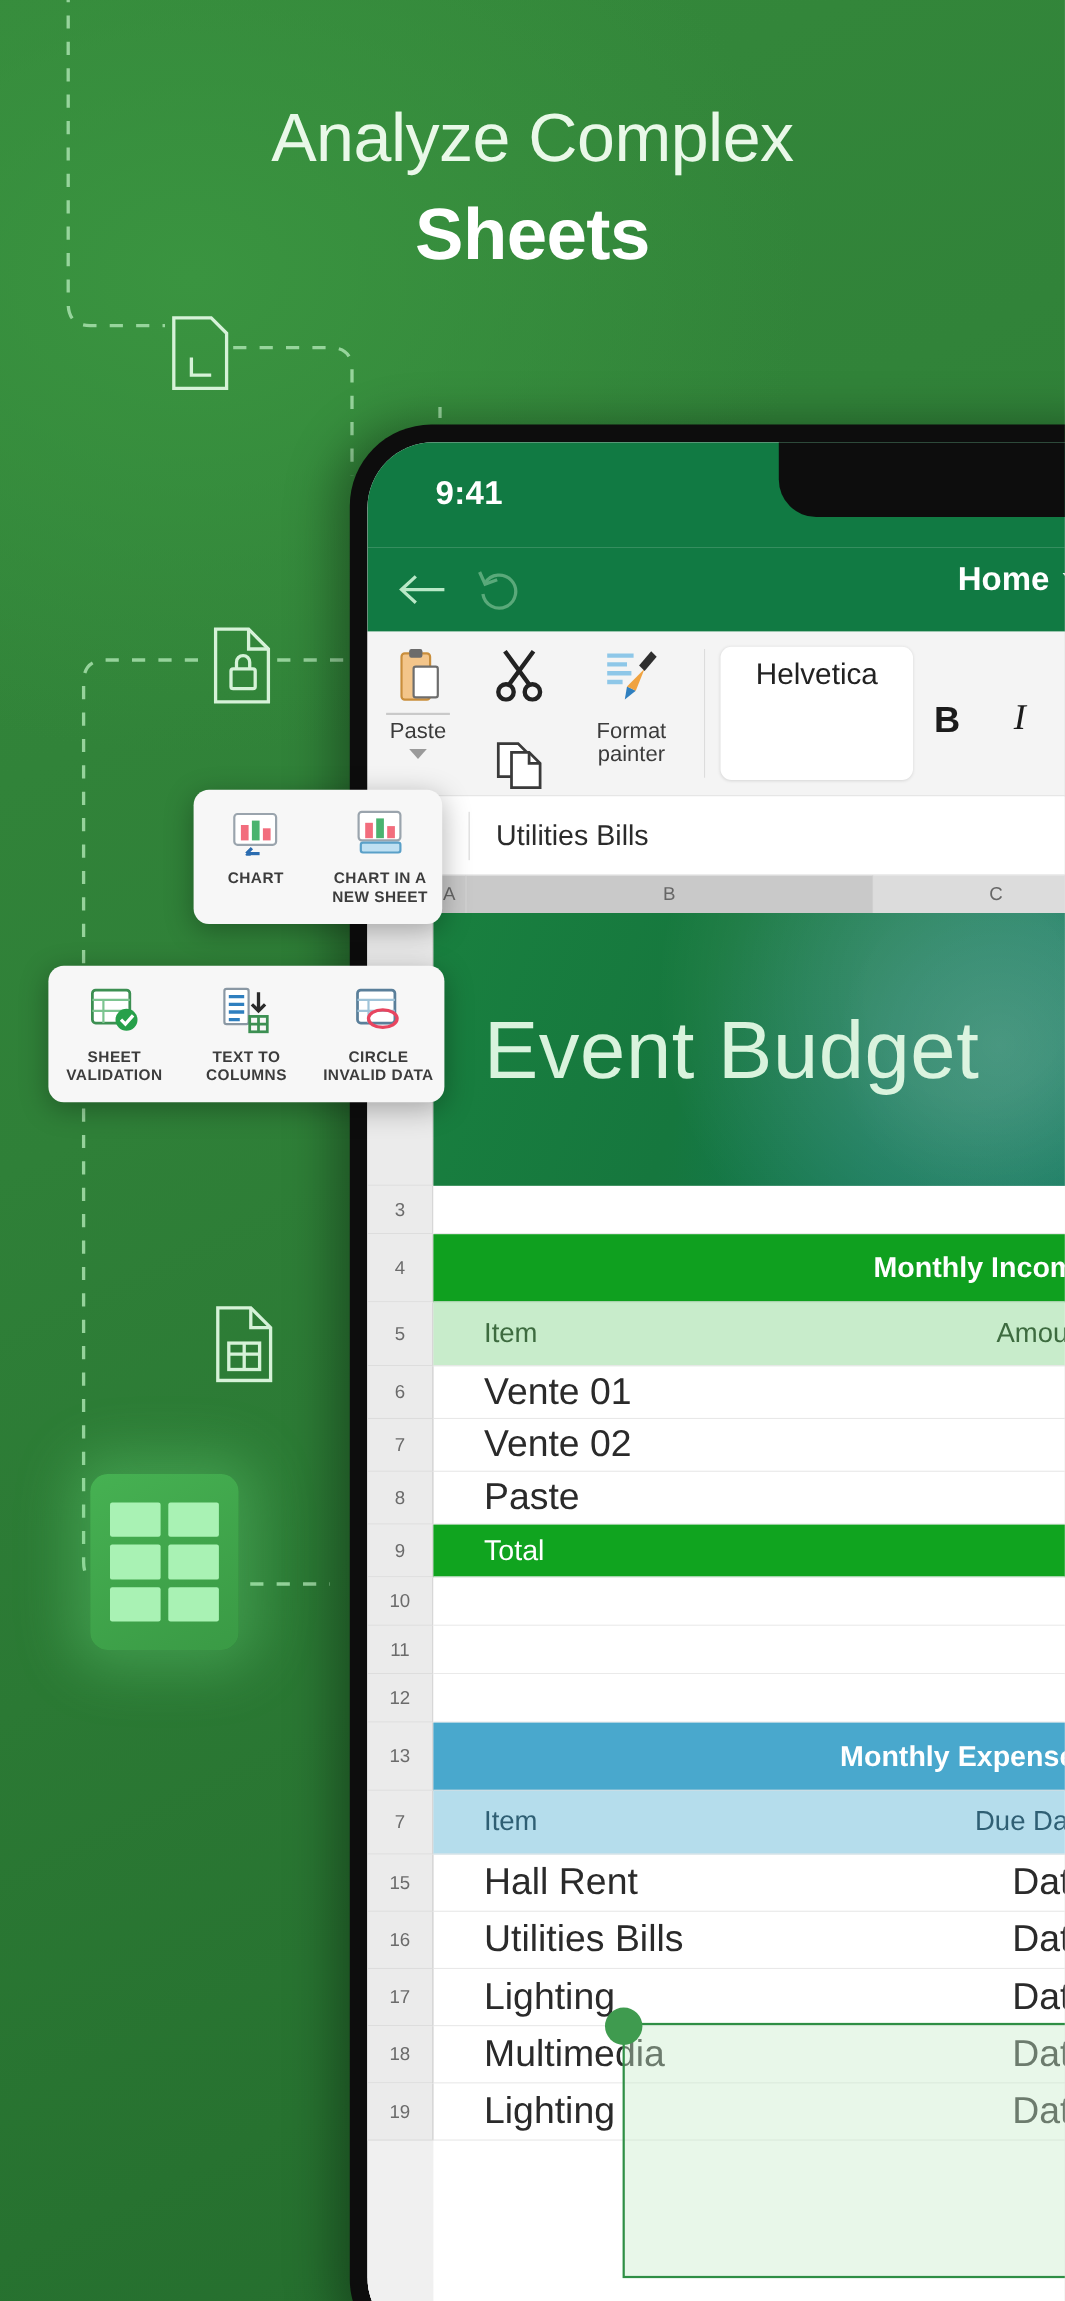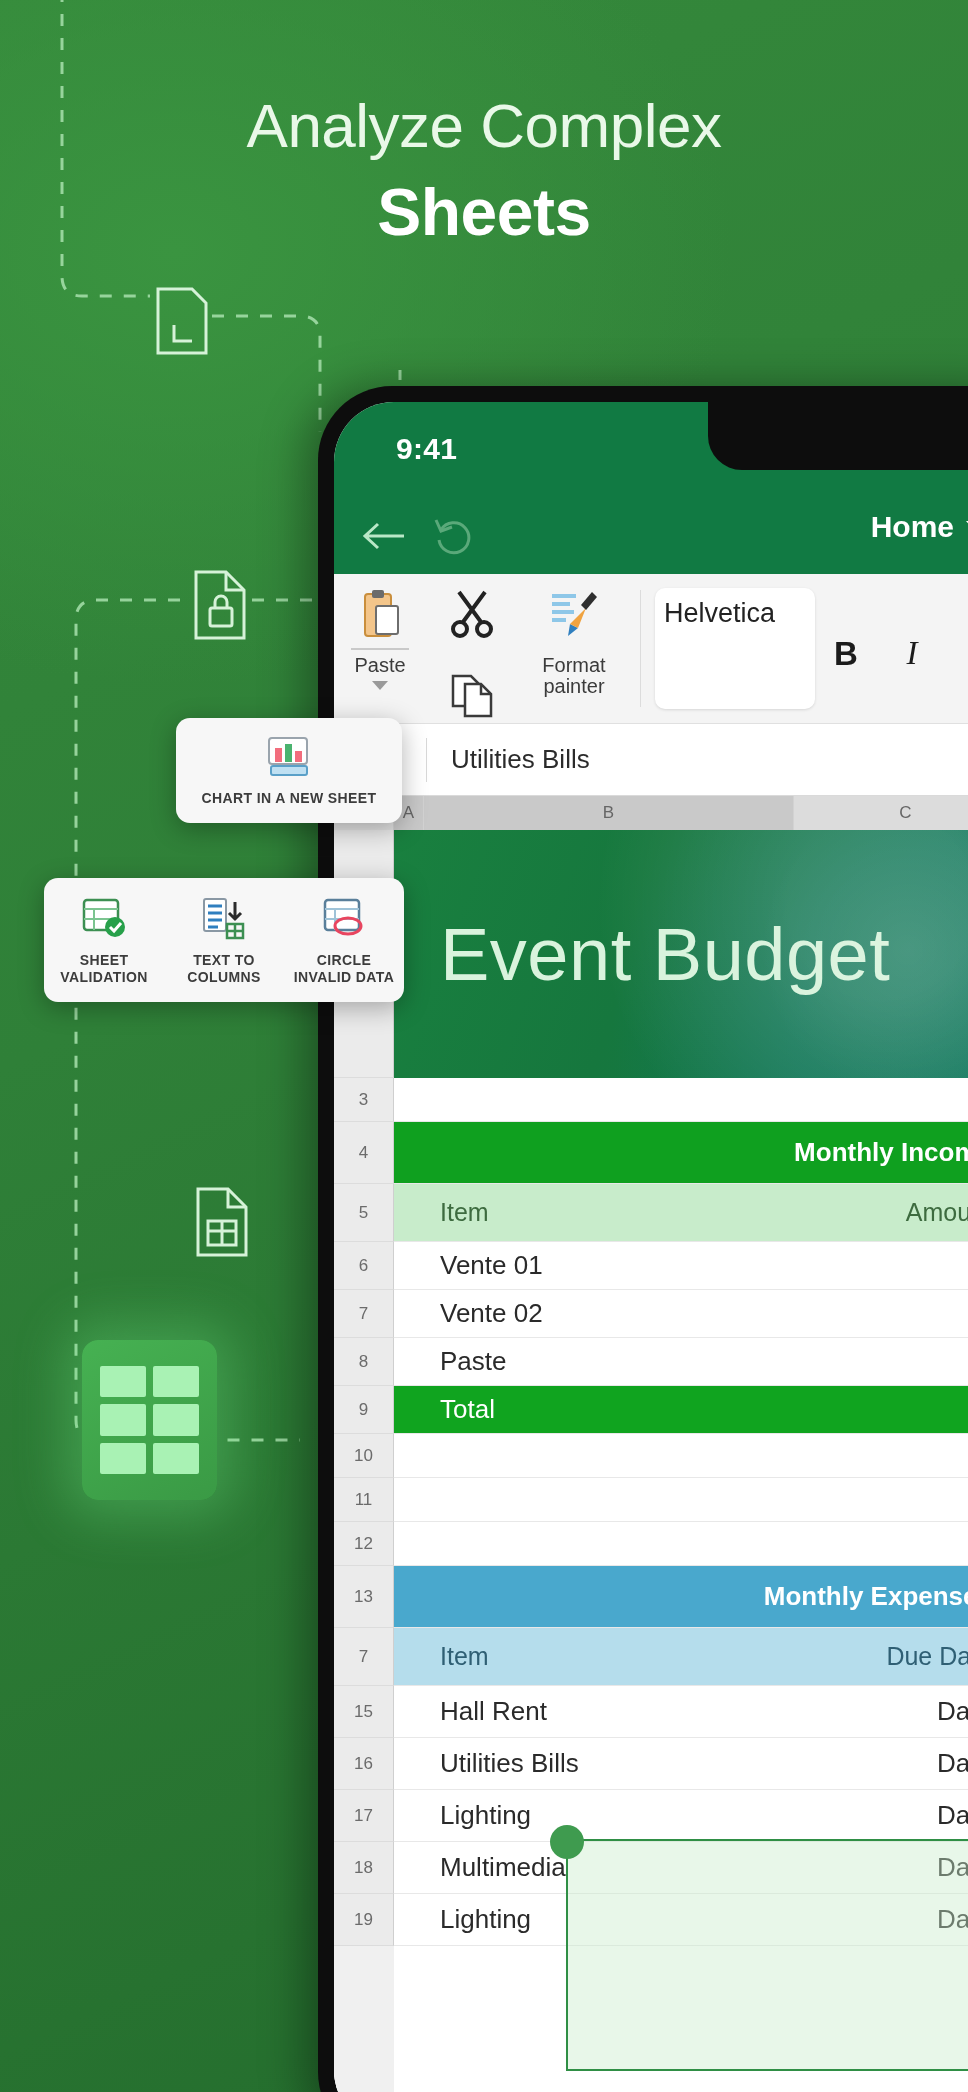--- a/index.html
+++ b/index.html
@@ -119,21 +119,21 @@
   .paste-underline {
     width:58px; height:2px; background:#c9c9c9; margin-top:3px;
   }
   .mini-caret {
     width:0;height:0;border-left:8px solid transparent;
     border-right:8px solid transparent;border-top:9px solid #9a9a9a;
   }
 
   .font-box {
     background:#fff; border-radius:10px; margin:14px 0 14px 4px;
-    padding:10px 9px; min-width:160px;
+    padding:10px 32px; min-width:160px;
     box-shadow:0 1px 3px rgba(0,0,0,.12);
     display:flex; align-items:flex-start;
   }
   .font-name { font-size:27px; color:#222; white-space:nowrap; }
   .bi-row { display:flex; align-items:center; gap:4px; padding-top:10px; }
   .bi-btn {
     width:62px; text-align:center; font-size:33px; color:#1b1b1b;
   }
   .bi-btn.b { font-weight:700; }
   .bi-btn.i { font-style:italic; font-family:"Liberation Serif", serif; }
@@ -196,21 +196,21 @@
   .row { display:flex; align-items:center; border-bottom:1px solid #e8e8e8; }
   .cell-item { width:310px; padding-left:46px; }
   .cell-amt  { flex:1; padding-right:26px; text-align:right; }
   .r-h { justify-content:flex-end; }
 
   .row.blank   { background:#fff; }
   .row.sec-inc { background:#0fa01f; }
   .row.sec-inc .t { color:#fff; font-weight:700; font-size:26px; padding-right:26px; }
   .row.hdr-inc { background:#c8eccb; }
   .row.hdr-inc .t { color:#3d6b3f; font-size:25px; }
-  .row.data .t { color:#2a2a2a; font-size:26px; }
+  .row.data .t { color:#2a2a2a; font-size:34px; }
   .row.total   { background:#10a41f; }
   .row.total .t { color:#fff; font-weight:400; font-size:26px; }
   .row.sec-exp { background:#49a8cd; }
   .row.sec-exp .t { color:#fff; font-weight:700; font-size:26px; padding-right:26px; }
   .row.hdr-exp { background:#b5ddec; }
   .row.hdr-exp .t { color:#2f5f74; font-size:25px; }
 
   
   .selbox {
     position:absolute; left:172px; top:0; width:452px;
@@ -488,20 +488,32 @@
         <div class="selhandle" style="left:156px; top:995px;"></div>
       </div>
     </div>
   </div>
 </div>
 
 <div class="popup pop-a">
   <div class="pop-item">
     <span>
       <svg width="46" height="42" viewBox="0 0 46 42">
+        <rect x="3" y="4" width="38" height="28" rx="3" fill="#fff" stroke="#9aa4ad" stroke-width="2"></rect>
+        <rect x="9" y="14" width="7" height="14" fill="#f26d7d"></rect>
+        <rect x="19" y="10" width="7" height="18" fill="#4ab36f"></rect>
+        <rect x="29" y="17" width="7" height="11" fill="#f26d7d"></rect>
+        <path d="M14,40 L26,40 M14,40 L19,35 M14,40 L19,45" stroke="#2b6cb0" stroke-width="3" fill="none"></path>
+      </svg>
+    </span>
+    <span class="plbl">CHART</span>
+  </div>
+  <div class="pop-item">
+    <span>
+      <svg width="46" height="42" viewBox="0 0 46 42">
         <rect x="3" y="2" width="38" height="26" rx="3" fill="#fff" stroke="#9aa4ad" stroke-width="2"></rect>
         <rect x="9" y="12" width="7" height="14" fill="#f26d7d"></rect>
         <rect x="19" y="8" width="7" height="18" fill="#4ab36f"></rect>
         <rect x="29" y="15" width="7" height="11" fill="#f26d7d"></rect>
         <rect x="5" y="30" width="36" height="9" rx="2" fill="#bfe0f2" stroke="#5aa0c8" stroke-width="2"></rect>
       </svg>
     </span>
     <span class="plbl">CHART IN A NEW SHEET</span>
   </div>
 </div>

